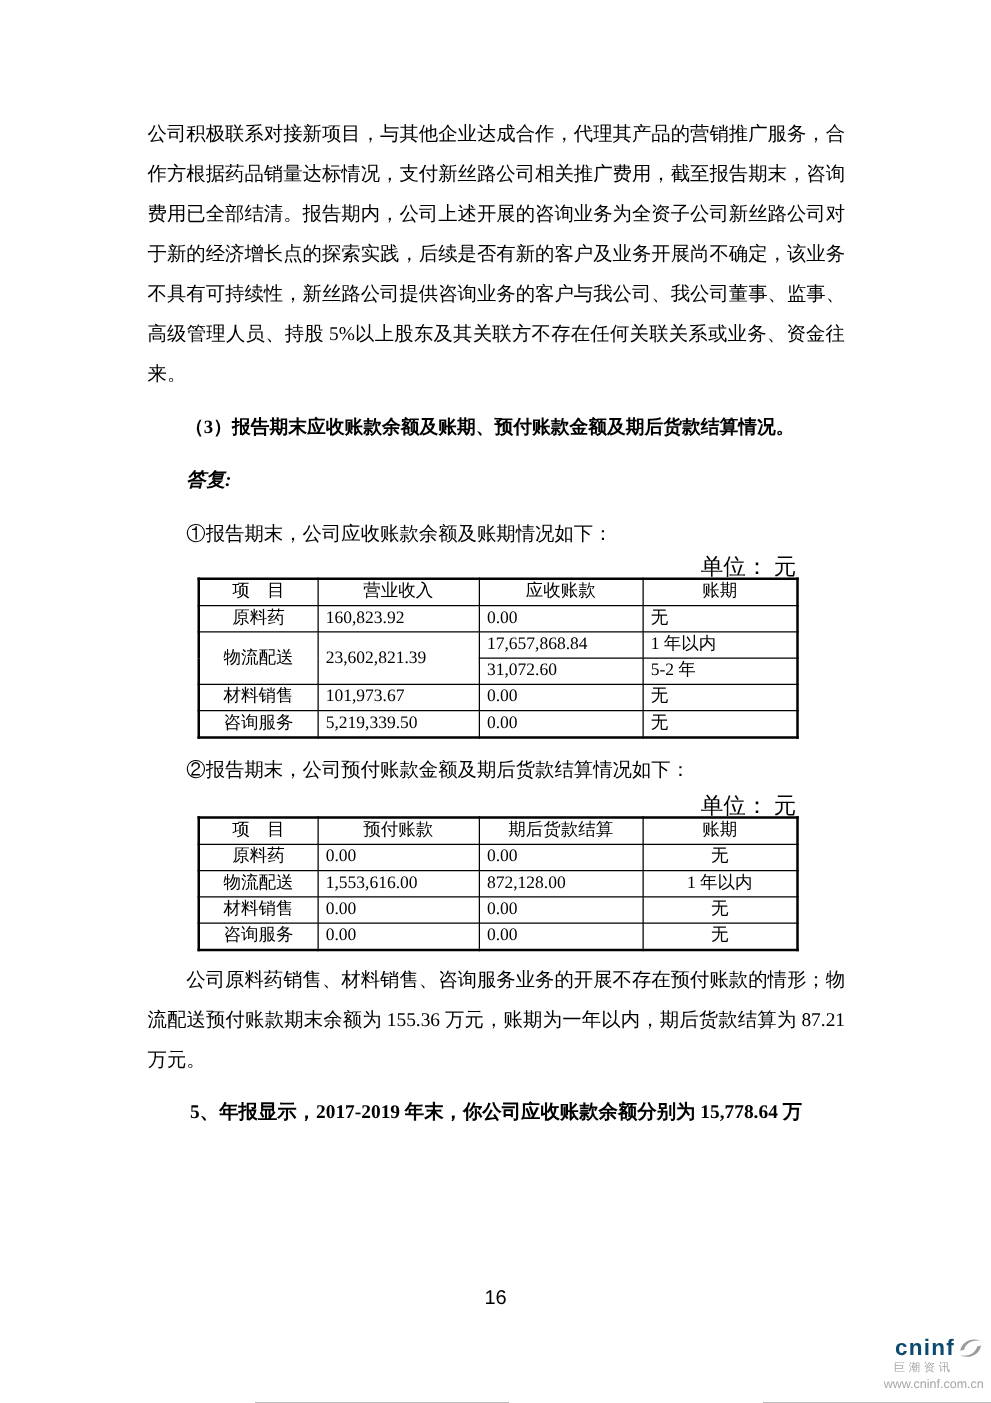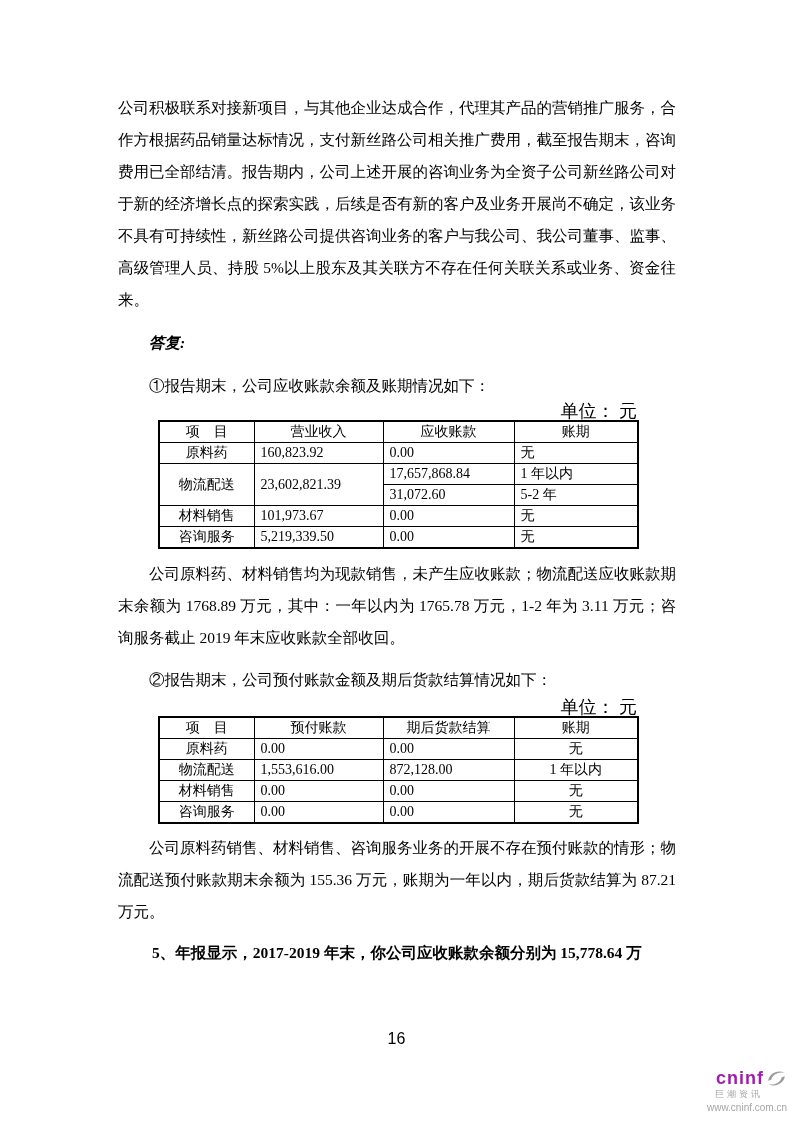--- a/index.html
+++ b/index.html
@@ -107,21 +107,21 @@
   }
   .logo-row{
     display:flex;
     align-items:center;
     justify-content:flex-end;
     gap:2px;
   }
   .logo-brand{
     font-size:18px;
     font-weight:bold;
-    color:#a21caf;
+    color:#0c4a6e;
     letter-spacing:1px;
   }
   .logo-swirl{width:21px;height:21px;flex:0 0 auto;}
   .logo-brand-cn{
     font-size:9px;
     color:#a5a5a5;
     letter-spacing:3px;
     margin:1px 24px 0 0;
   }
   .logo-url{
@@ -131,20 +131,21 @@
   }
 </style>
 </head>
 <body>
 
 <div class="page">
   <div class="content">
 
     <p class="para p1">公司积极联系对接新项目，与其他企业达成合作，代理其产品的营销推广服务，合作方根据药品销量达标情况，支付新丝路公司相关推广费用，截至报告期末，咨询费用已全部结清。报告期内，公司上述开展的咨询业务为全资子公司新丝路公司对于新的经济增长点的探索实践，后续是否有新的客户及业务开展尚不确定，该业务不具有可持续性，新丝路公司提供咨询业务的客户与我公司、我公司董事、监事、高级管理人员、持股 5%以上股东及其关联方不存在任何关联关系或业务、资金往来。</p>
 
+    <p class="heading3">（3）报告期末应收账款余额及账期、预付账款金额及期后货款结算情况。</p>
 
     <p class="reply">答复:</p>
 
     <p class="subitem">①报告期末，公司应收账款余额及账期情况如下：</p>
 
     <div class="unit">单位： 元</div>
 
     <table class="data">
       <colgroup>
         <col style="width:95px">
@@ -185,21 +186,20 @@
         </tr>
         <tr>
           <td class="c">咨询服务</td>
           <td class="r">5,219,339.50</td>
           <td class="r">0.00</td>
           <td class="r">无</td>
         </tr>
       </tbody>
     </table>
 
-    <p class="para indent p2">公司原料药、材料销售均为现款销售，未产生应收账款；物流配送应收账款期末余额为 1768.89 万元，其中：一年以内为 1765.78 万元，1-2 年为 3.11 万元；咨询服务截止 2019 年末应收账款全部收回。</p>
 
     <p class="subitem subitem2">②报告期末，公司预付账款金额及期后货款结算情况如下：</p>
 
     <div class="unit unit2">单位： 元</div>
 
     <table class="data">
       <colgroup>
         <col style="width:95px">
           <col style="width:129px">
         <col style="width:131px">

